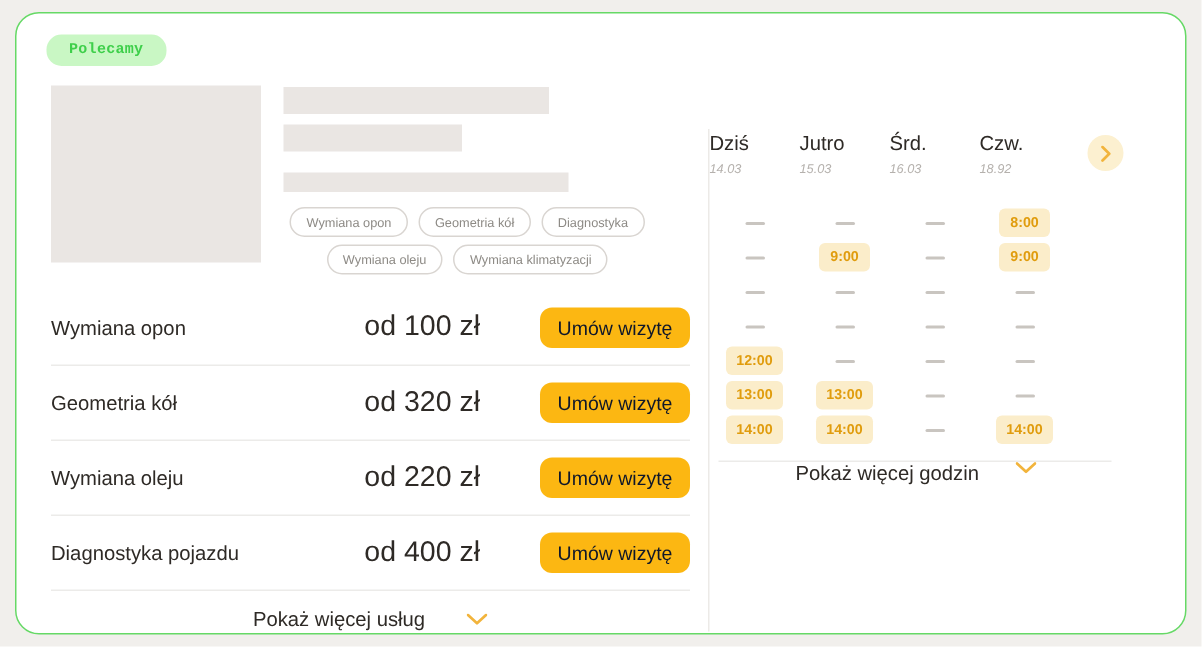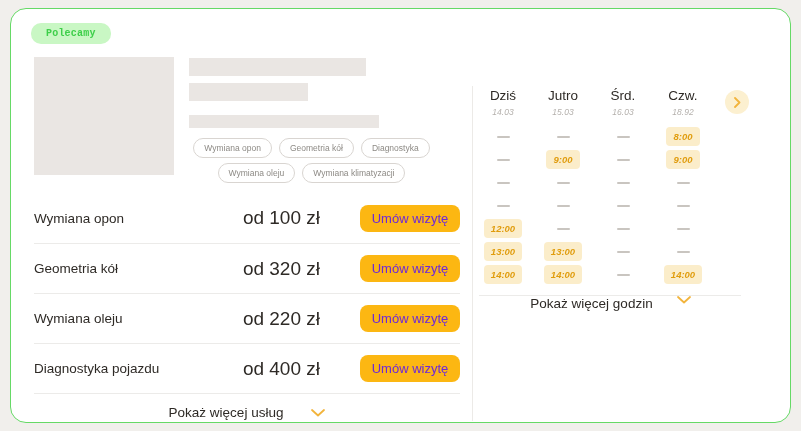--- a/index.html
+++ b/index.html
@@ -50,45 +50,45 @@
   }
 
   
   .services { margin-top: 10px; }
   .service-row { display: flex; align-items: center; height: 50px; }
   .service-row + .service-row { border-top: 1px solid #ecebe9; }
   .service-name { flex: 1; font-size: 13.5px; }
   .service-price { width: 90px; text-align: right; font-size: 19px; margin-right: 40px; }
   .cta-btn {
     width: 100px; height: 27px;
-    background: #fcb712; color: #6d28d9;
+    background: #fcb712; color: #0f172a;
     border: none; border-radius: 8px;
     font-size: 13px; font-family: inherit; font-weight: 500;
     cursor: pointer;
   }
   .list-footer {
     border-top: 1px solid #ecebe9;
     height: 38px; display: flex; align-items: center; justify-content: center;
     gap: 28px; font-size: 13.5px; cursor: pointer;
   }
   .chev-down { width: 14px; height: 8px; display: inline-block; }
   .chev-down svg, .chev-right svg { display: block; }
 
   
   .cal-header { display: flex; align-items: flex-start; }
-  .day-col { width: 60px; text-align: center; }
+  .day-col { width: 60px; text-align: left; }
   .day-label { font-size: 13.5px; font-weight: 500; color: #2e2a26; }
   .day-date { font-size: 8.5px; color: #b5b1ad; margin-top: 4px; font-style: italic; }
   .next-btn {
     width: 24px; height: 24px; border-radius: 50%;
     background: #fcf0d0; border: none; cursor: pointer;
     margin-left: 12px; margin-top: 2px;
     display: flex; align-items: center; justify-content: center;
   }
-  .slot-grid { margin-top: 8px; font-style: italic; }
+  .slot-grid { margin-top: 20px; }
   .slot-row { display: flex; }
   .slot-cell { width: 60px; height: 23px; display: flex; align-items: center; justify-content: center; }
   .chip {
     background: #fbedca; color: #e09c0d;
     font-size: 9.5px; font-weight: bold;
     padding: 4px 7px; border-radius: 4px;
     cursor: pointer;
   }
   .dash { width: 13px; height: 2px; background: #c9c5c0; border-radius: 1px; }
   .cal-divider { width: 262px; margin: 9px 0 0 6px; border-top: 1px solid #ecebe9; }

